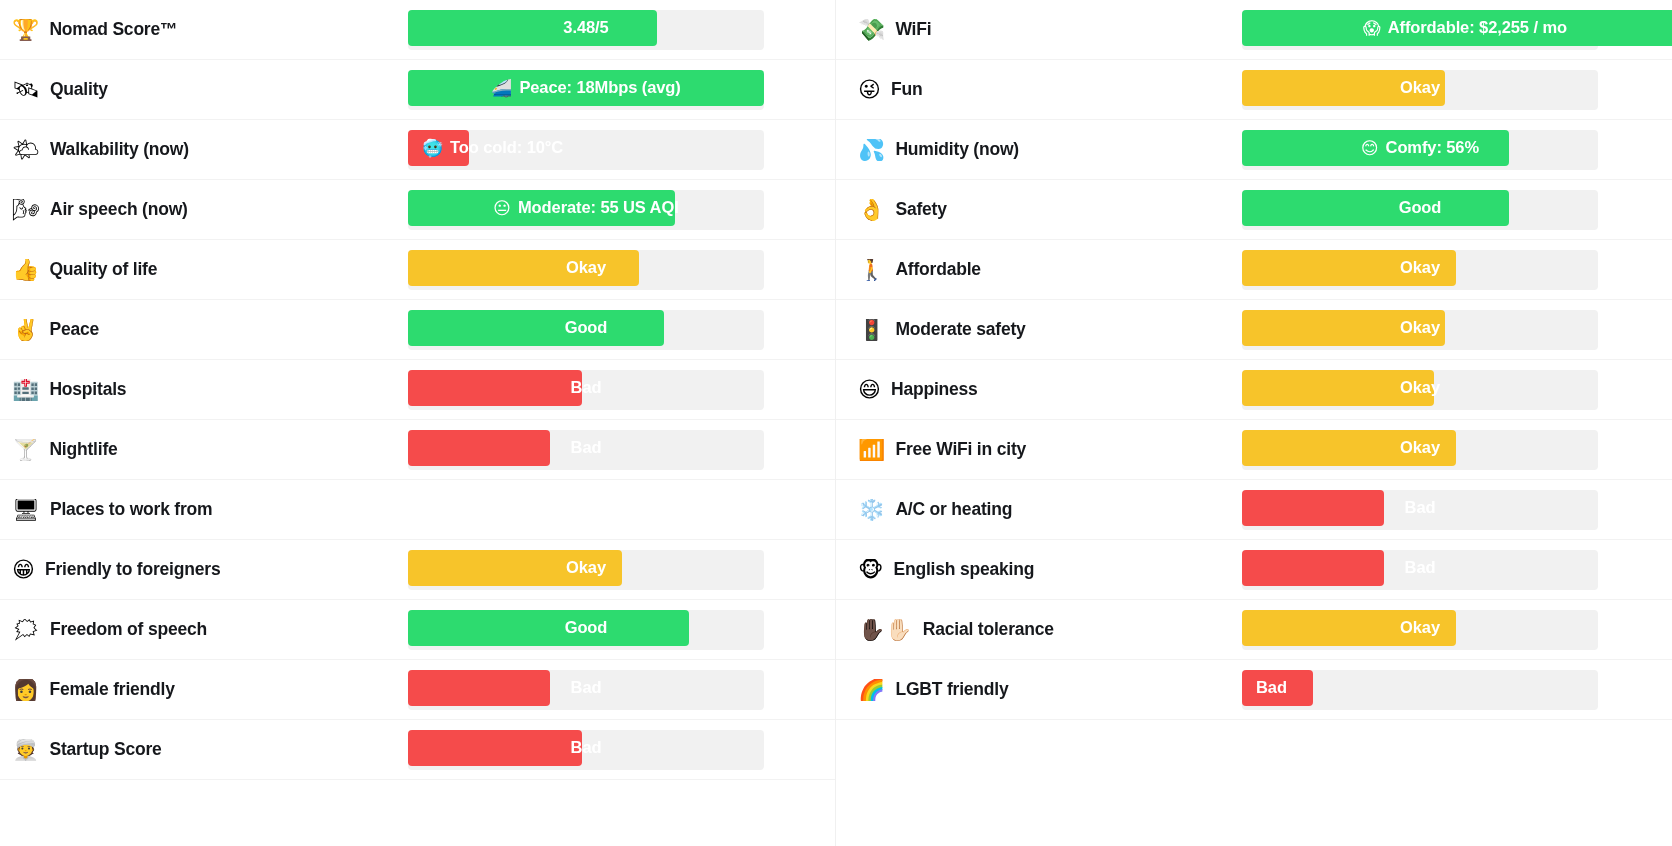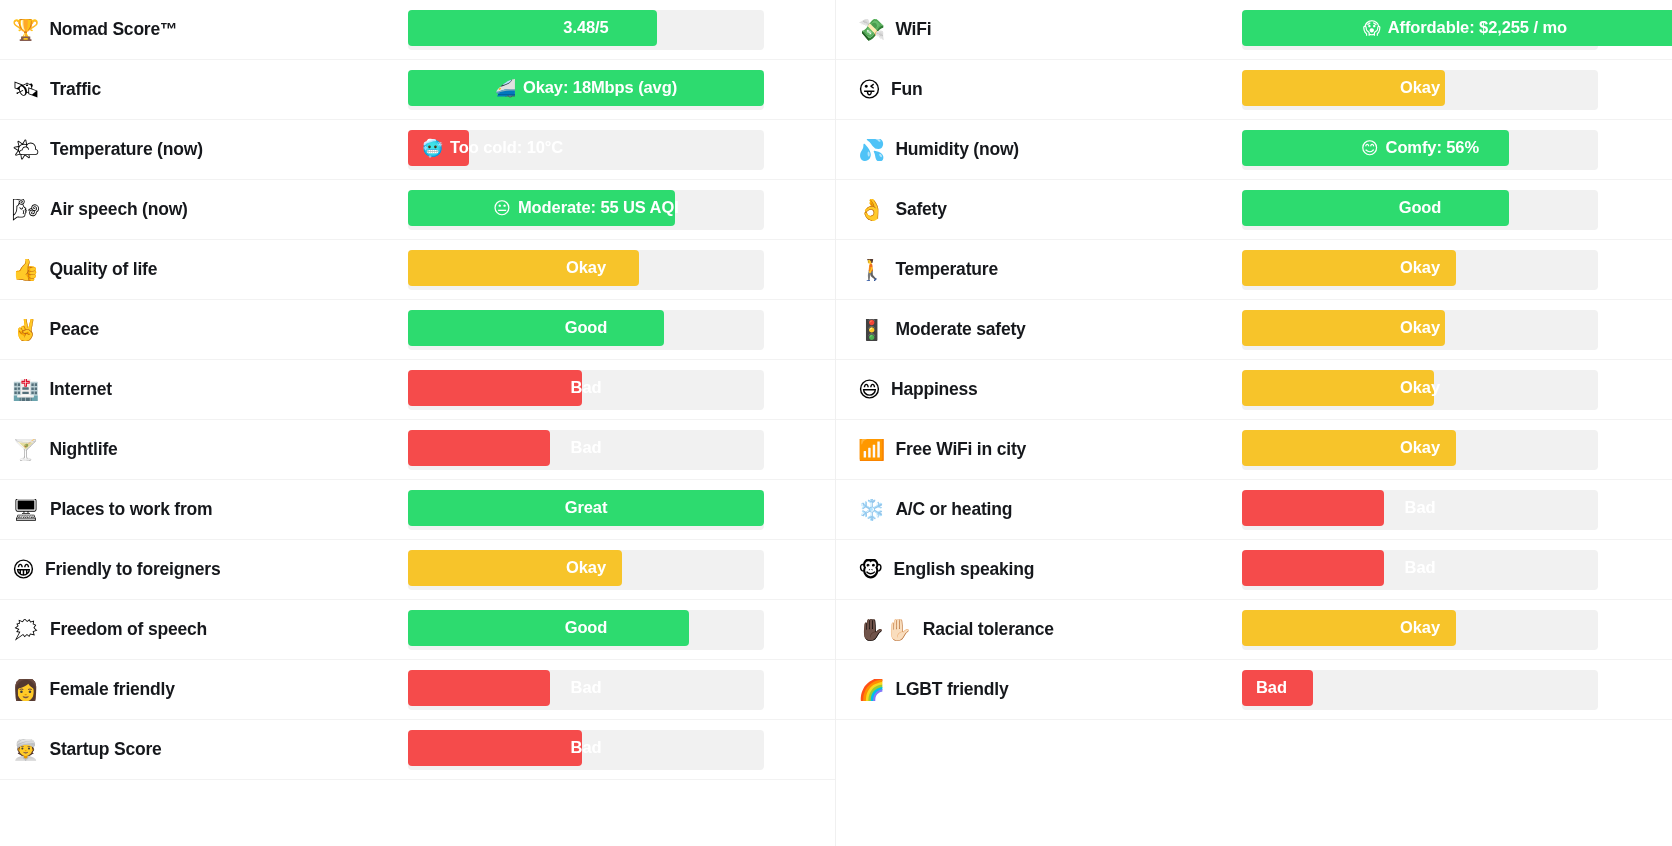--- a/index.html
+++ b/index.html
@@ -147,36 +147,36 @@
             <div class="bar-fill fill-green" style="width: 249px;"></div>
             <div class="bar-text">
               <span>3.48/5</span>
             </div>
           </div>
         </div>
       </div>
       <div class="row">
         <div class="row-label">
           <span class="row-icon">🛰</span>
-          <span class="row-name">Traffic</span>
+          <span class="row-name">Quality</span>
         </div>
         <div class="bar-wrap">
           <div class="bar-track">
             <div class="bar-fill fill-green" style="width: 356px;"></div>
             <div class="bar-text">
               <span class="emo">🚄</span>
-              <span>Okay: 18Mbps (avg)</span>
+              <span>Peace: 18Mbps (avg)</span>
             </div>
           </div>
         </div>
       </div>
       <div class="row">
         <div class="row-label">
           <span class="row-icon">🌤</span>
-          <span class="row-name">Temperature (now)</span>
+          <span class="row-name">Walkability (now)</span>
         </div>
         <div class="bar-wrap">
           <div class="bar-track">
             <div class="bar-fill fill-red" style="width: 61px;"></div>
             <div class="bar-text" style="width: auto; justify-content: flex-start; padding-left: 14px;">
               <span class="emo">🥶</span>
               <span>Too cold: 10°C</span>
             </div>
           </div>
         </div>
@@ -220,21 +220,21 @@
             <div class="bar-fill fill-green" style="width: 256px;"></div>
             <div class="bar-text">
               <span>Good</span>
             </div>
           </div>
         </div>
       </div>
       <div class="row">
         <div class="row-label">
           <span class="row-icon">🏥</span>
-          <span class="row-name">Internet</span>
+          <span class="row-name">Hospitals</span>
         </div>
         <div class="bar-wrap">
           <div class="bar-track">
             <div class="bar-fill fill-red" style="width: 174px;"></div>
             <div class="bar-text">
               <span>Bad</span>
             </div>
           </div>
         </div>
       </div>
@@ -249,28 +249,20 @@
             <div class="bar-text">
               <span>Bad</span>
             </div>
           </div>
         </div>
       </div>
       <div class="row">
         <div class="row-label">
           <span class="row-icon">🖥</span>
           <span class="row-name">Places to work from</span>
-        </div>
-        <div class="bar-wrap">
-          <div class="bar-track">
-            <div class="bar-fill fill-green" style="width: 356px;"></div>
-            <div class="bar-text">
-              <span>Great</span>
-            </div>
-          </div>
         </div>
       </div>
       <div class="row">
         <div class="row-label">
           <span class="row-icon">😁</span>
           <span class="row-name">Friendly to foreigners</span>
         </div>
         <div class="bar-wrap">
           <div class="bar-track">
             <div class="bar-fill fill-yellow" style="width: 214px;"></div>
@@ -379,21 +371,21 @@
             <div class="bar-fill fill-green" style="width: 267px;"></div>
             <div class="bar-text">
               <span>Good</span>
             </div>
           </div>
         </div>
       </div>
       <div class="row">
         <div class="row-label">
           <span class="row-icon">🚶</span>
-          <span class="row-name">Temperature</span>
+          <span class="row-name">Affordable</span>
         </div>
         <div class="bar-wrap">
           <div class="bar-track">
             <div class="bar-fill fill-yellow" style="width: 214px;"></div>
             <div class="bar-text">
               <span>Okay</span>
             </div>
           </div>
         </div>
       </div>

